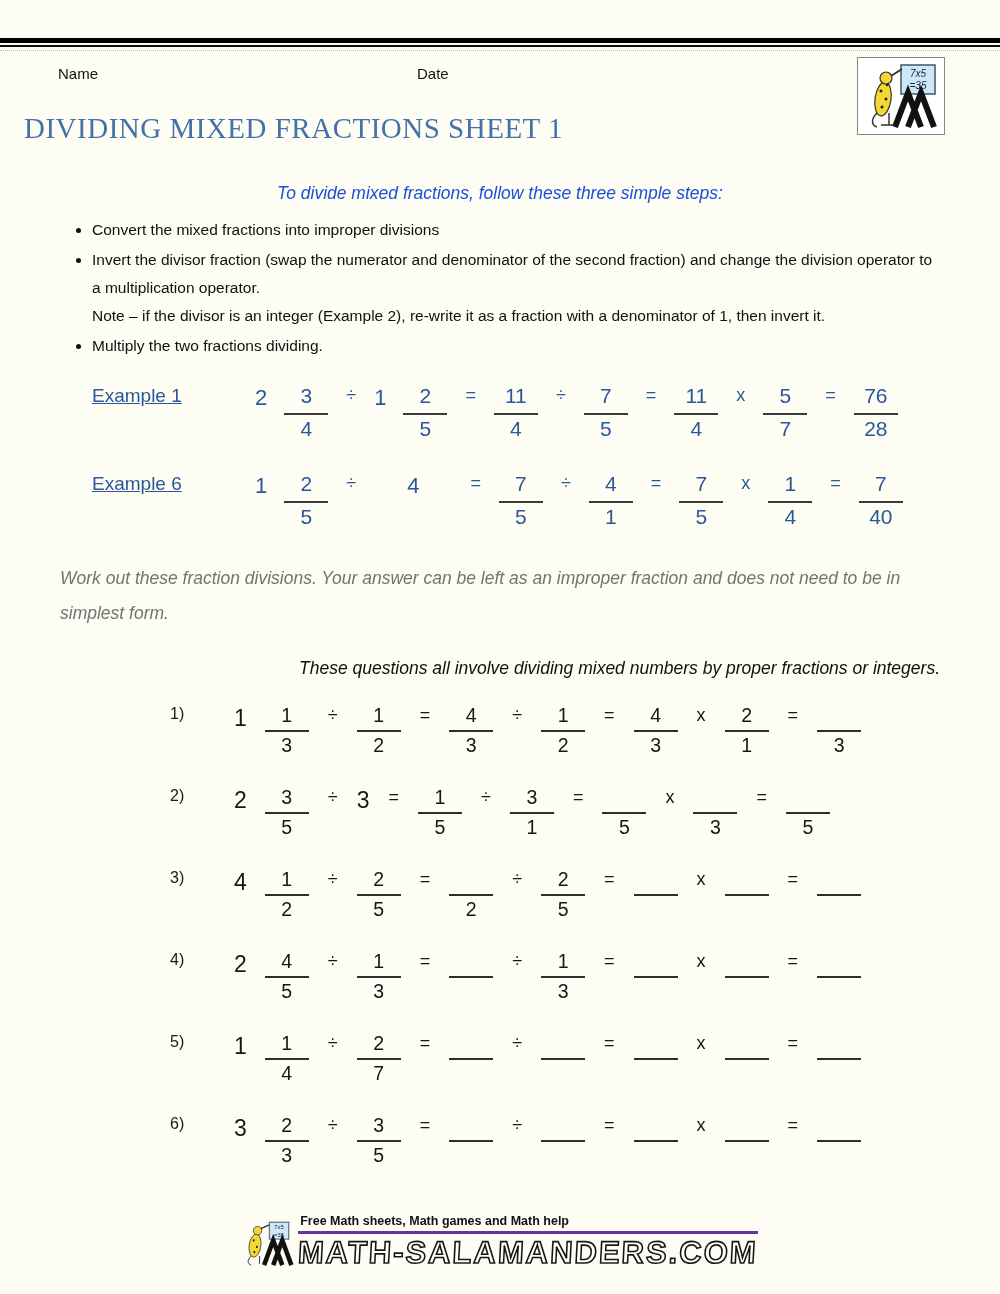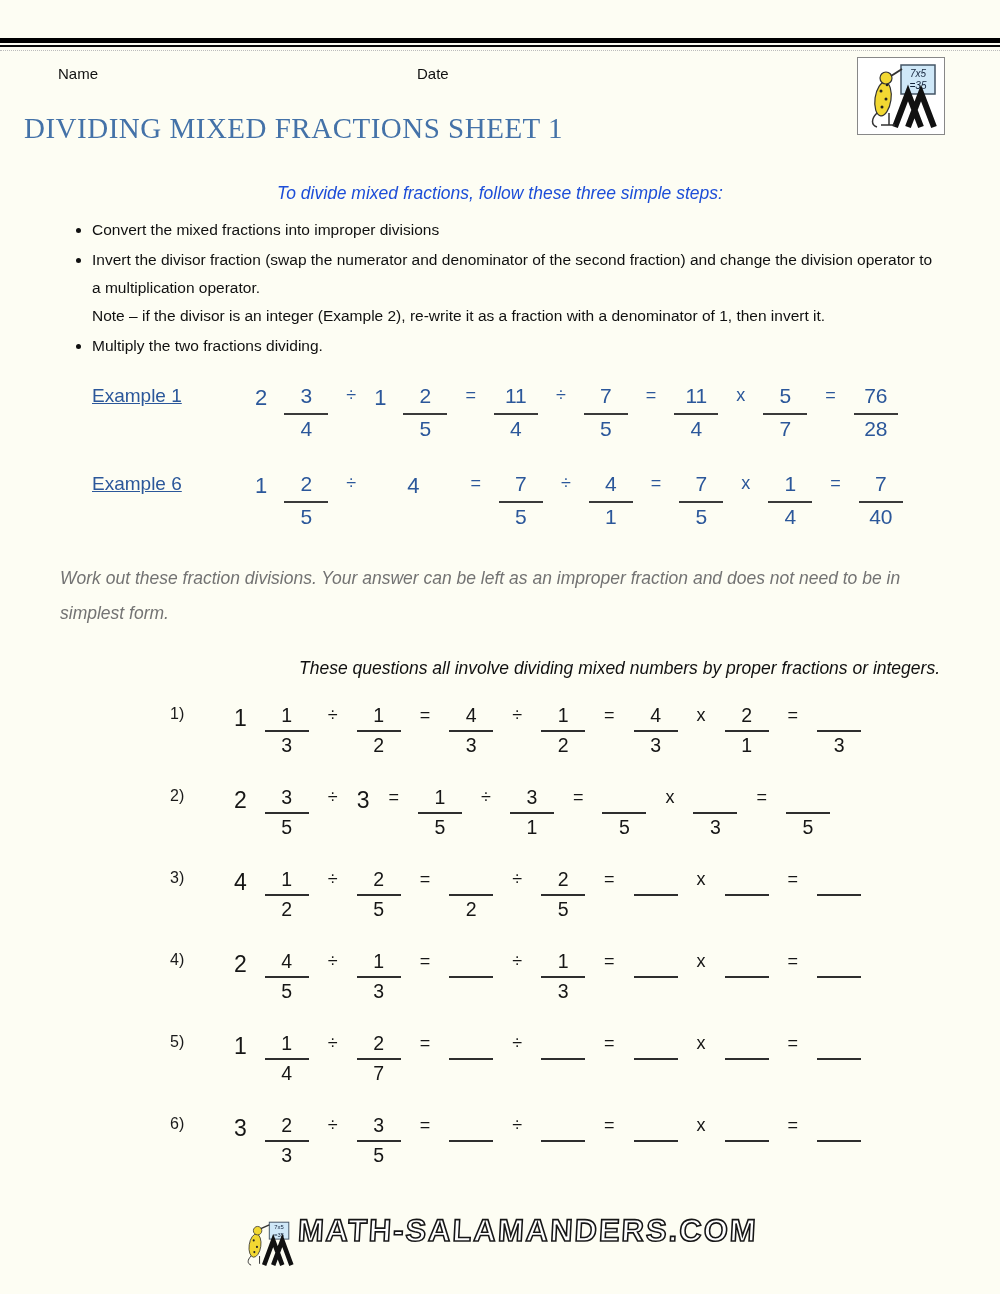--- a/index.html
+++ b/index.html
@@ -497,15 +497,16 @@
       <ellipse cx="20" cy="44" rx="9" ry="18" fill="#f2d832" stroke="#333" stroke-width="1.2" transform="rotate(8 20 44)"></ellipse>
       <circle cx="24" cy="21" r="6.5" fill="#f2d832" stroke="#333" stroke-width="1.2"></circle>
       <path d="M29 18 L42 12" stroke="#333" stroke-width="2"></path>
       <path d="M14 60 C8 66 8 72 14 74 M27 60 L27 72" stroke="#333" stroke-width="1.5" fill="none"></path>
       <circle cx="18" cy="36" r="1.6" fill="#222"></circle>
       <circle cx="23" cy="46" r="1.6" fill="#222"></circle>
       <circle cx="19" cy="54" r="1.6" fill="#222"></circle>
     </g>
   </svg>
   <div class="footer-text">
+    <div class="tagline">Free Math sheets, Math games and Math help</div>
     <div class="site-name">MATH-SALAMANDERS.COM</div>
   </div>
 </div>
 
 </body></html>

